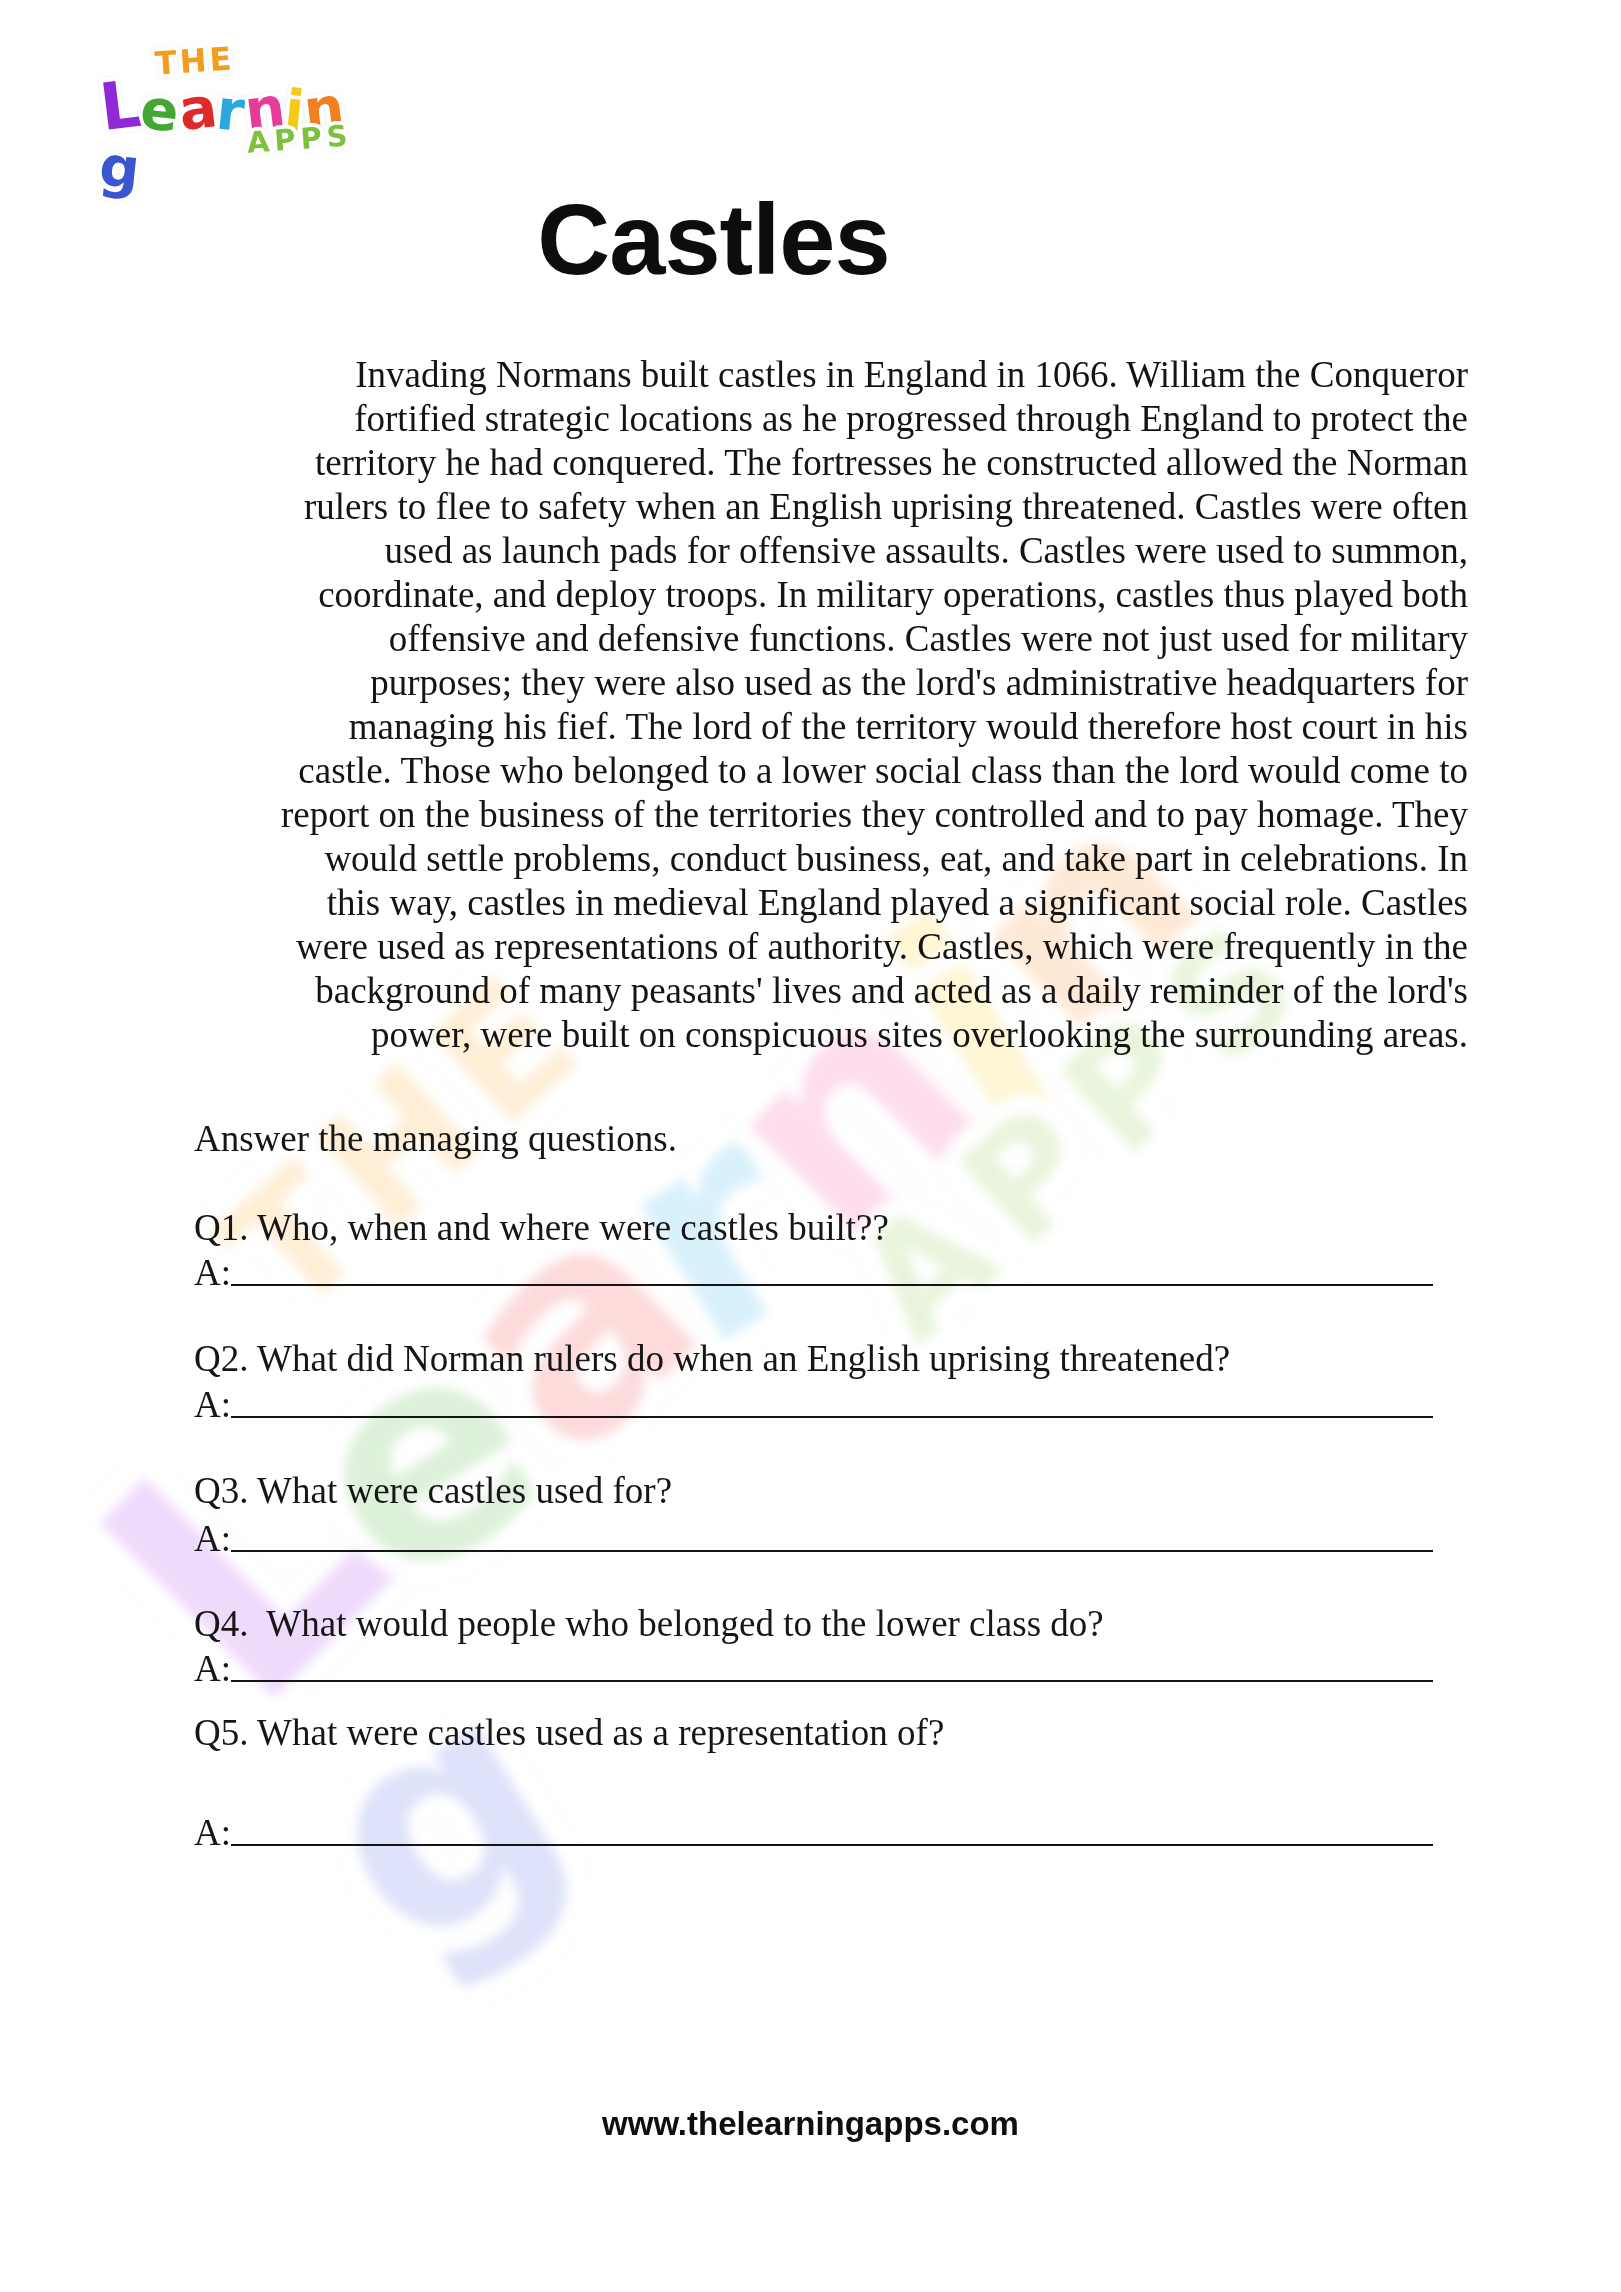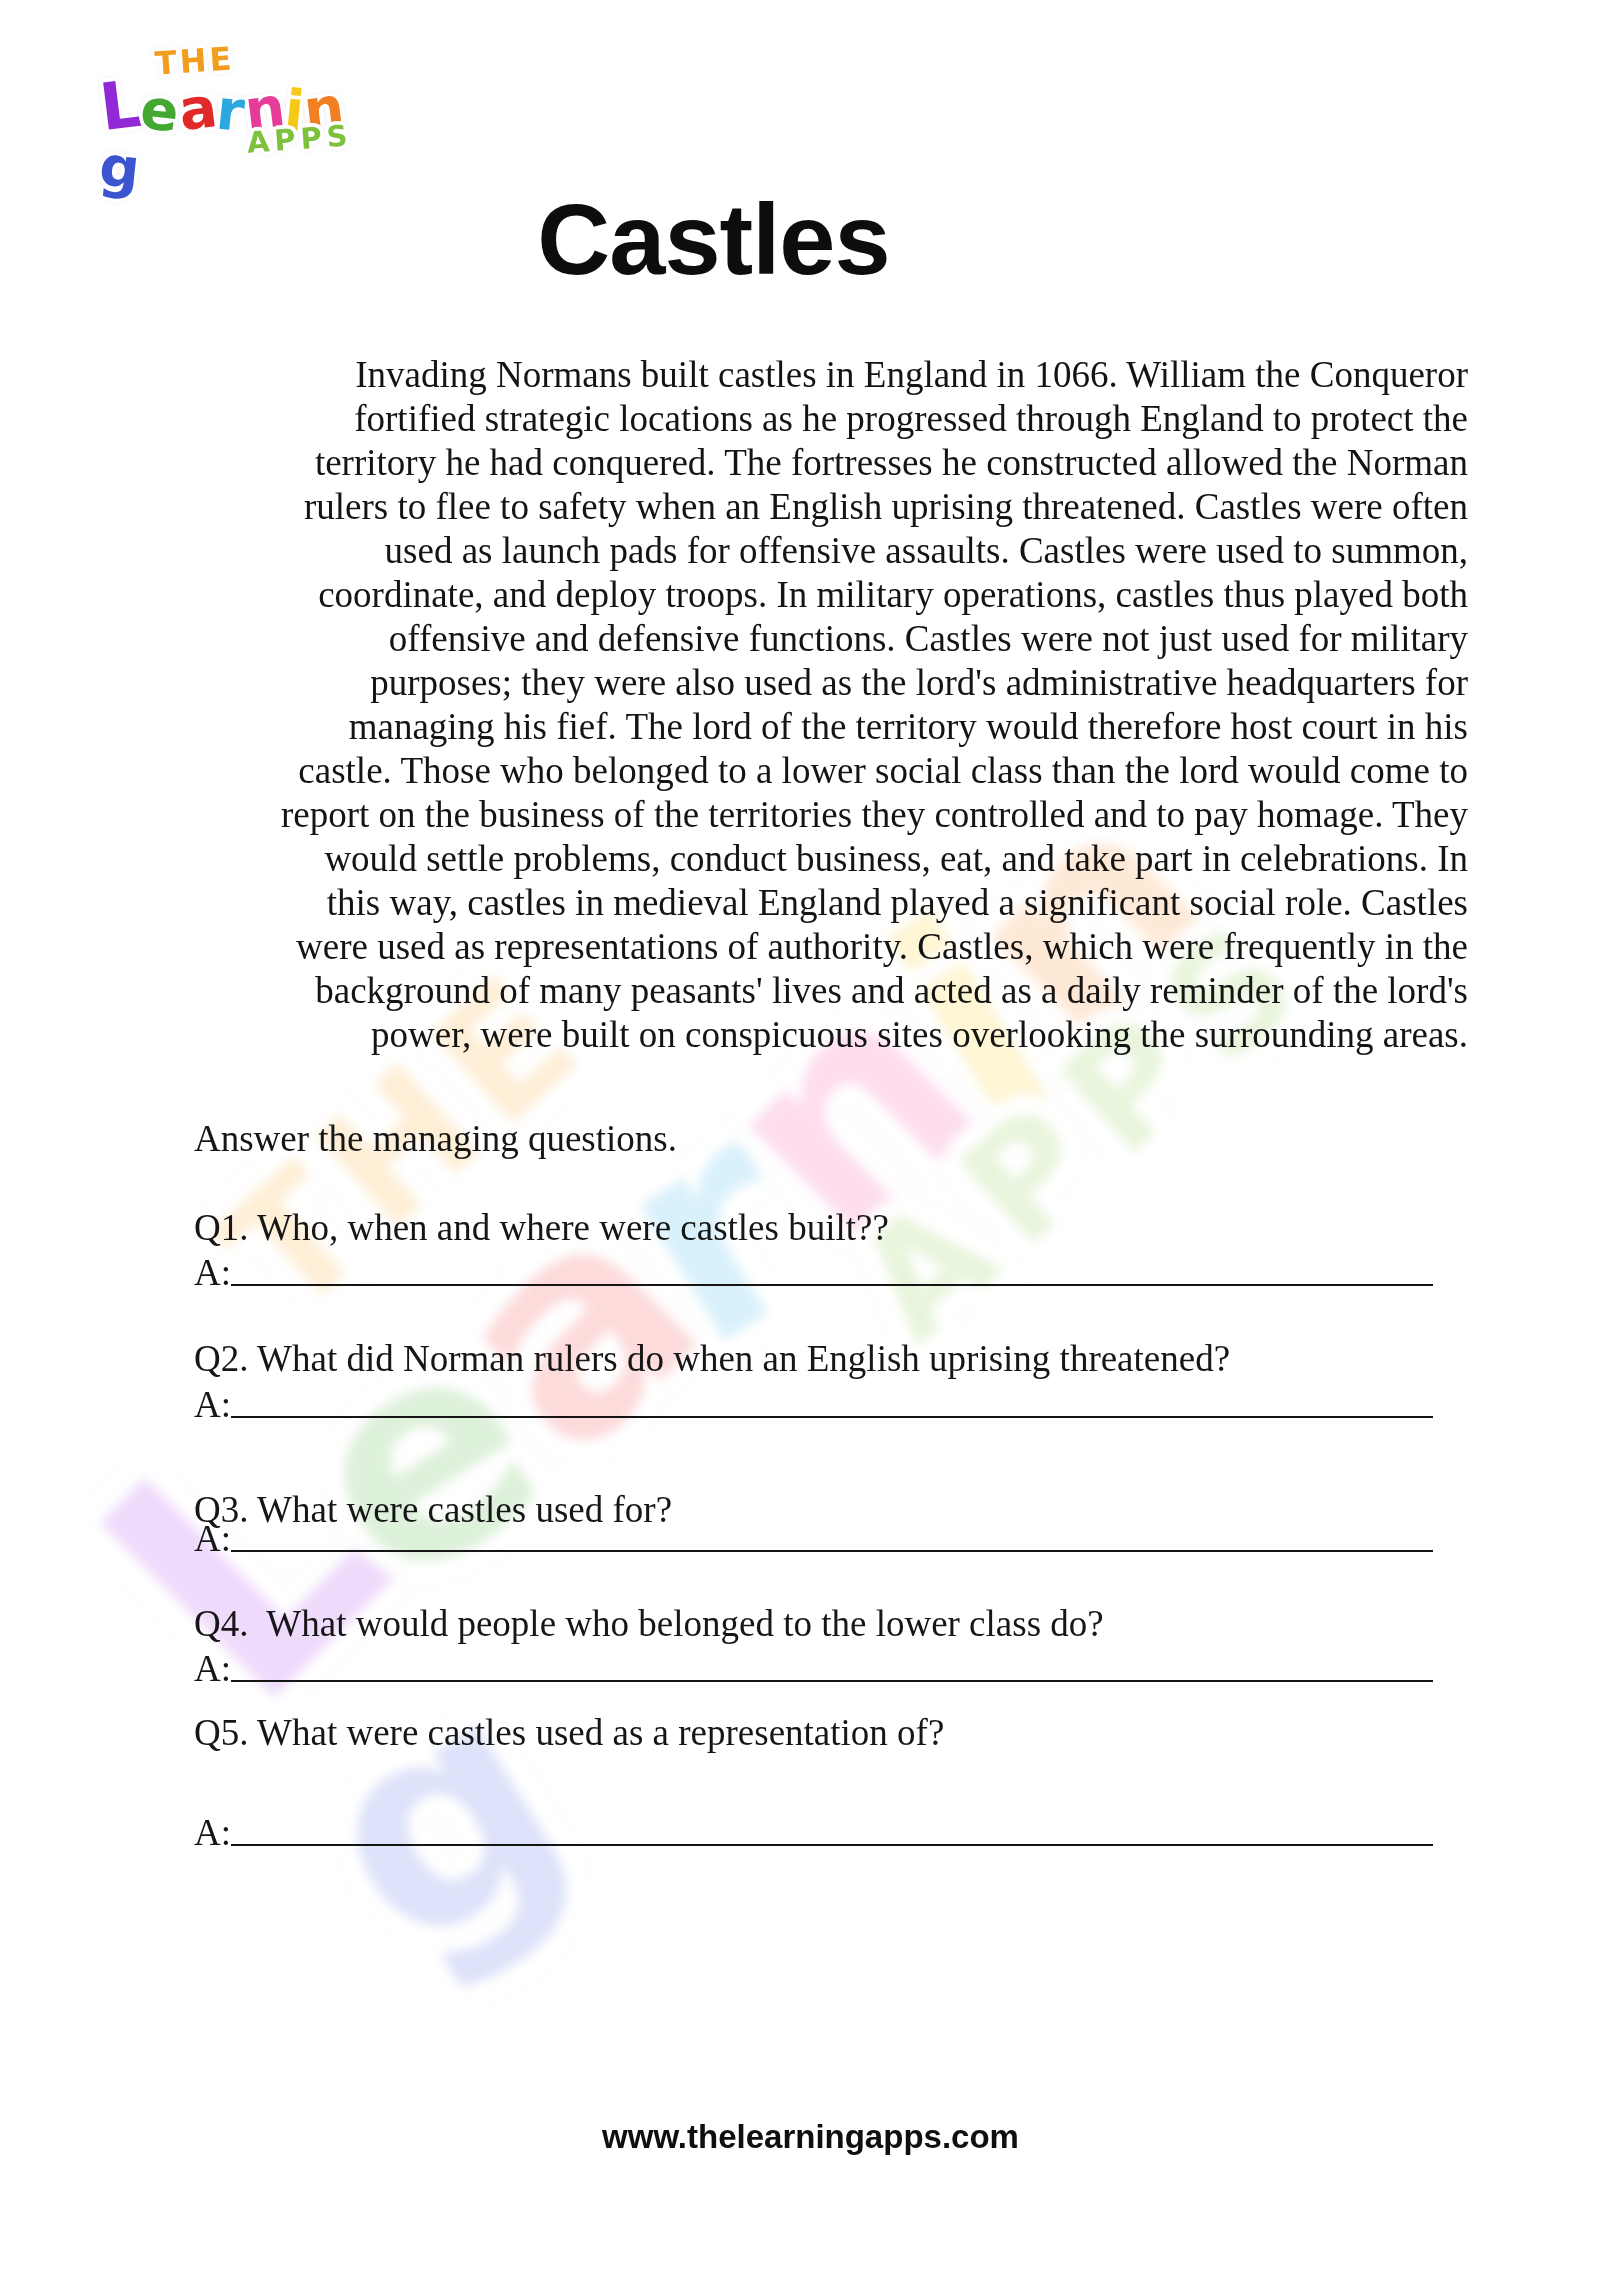--- a/index.html
+++ b/index.html
@@ -99,21 +99,21 @@
   }
 
   .q-label {
     position: absolute;
     left: 194px;
     font-size: 37px;
     white-space: pre-wrap;
   }
   .q1 { top: 1206px; }
   .q2 { top: 1337px; }
-  .q3 { top: 1469px; margin-top: 19px; }
+  .q3 { top: 1469px; }
   .q4 { top: 1602px; }
   .q5 { top: 1711px; }
 
   .ans-row {
     position: absolute;
     left: 194px;
     width: 1239px;
     display: flex;
     align-items: flex-start;
     font-size: 37px;
@@ -132,21 +132,20 @@
   }
 
   .footer {
     position: absolute;
     left: 0; top: 2105px; width: 1621px;
     text-align: center;
     font-family: "Liberation Sans", sans-serif;
     font-weight: 700;
     font-size: 33px;
     color: #0f0f0f;
-    margin-top: 13px;
   }
 </style>
 </head>
 <body>
 
 <div class="page">
 
   <div class="watermark">
     <div class="logo">
       <div class="the" style="color: rgb(242, 157, 30);">THE</div>

